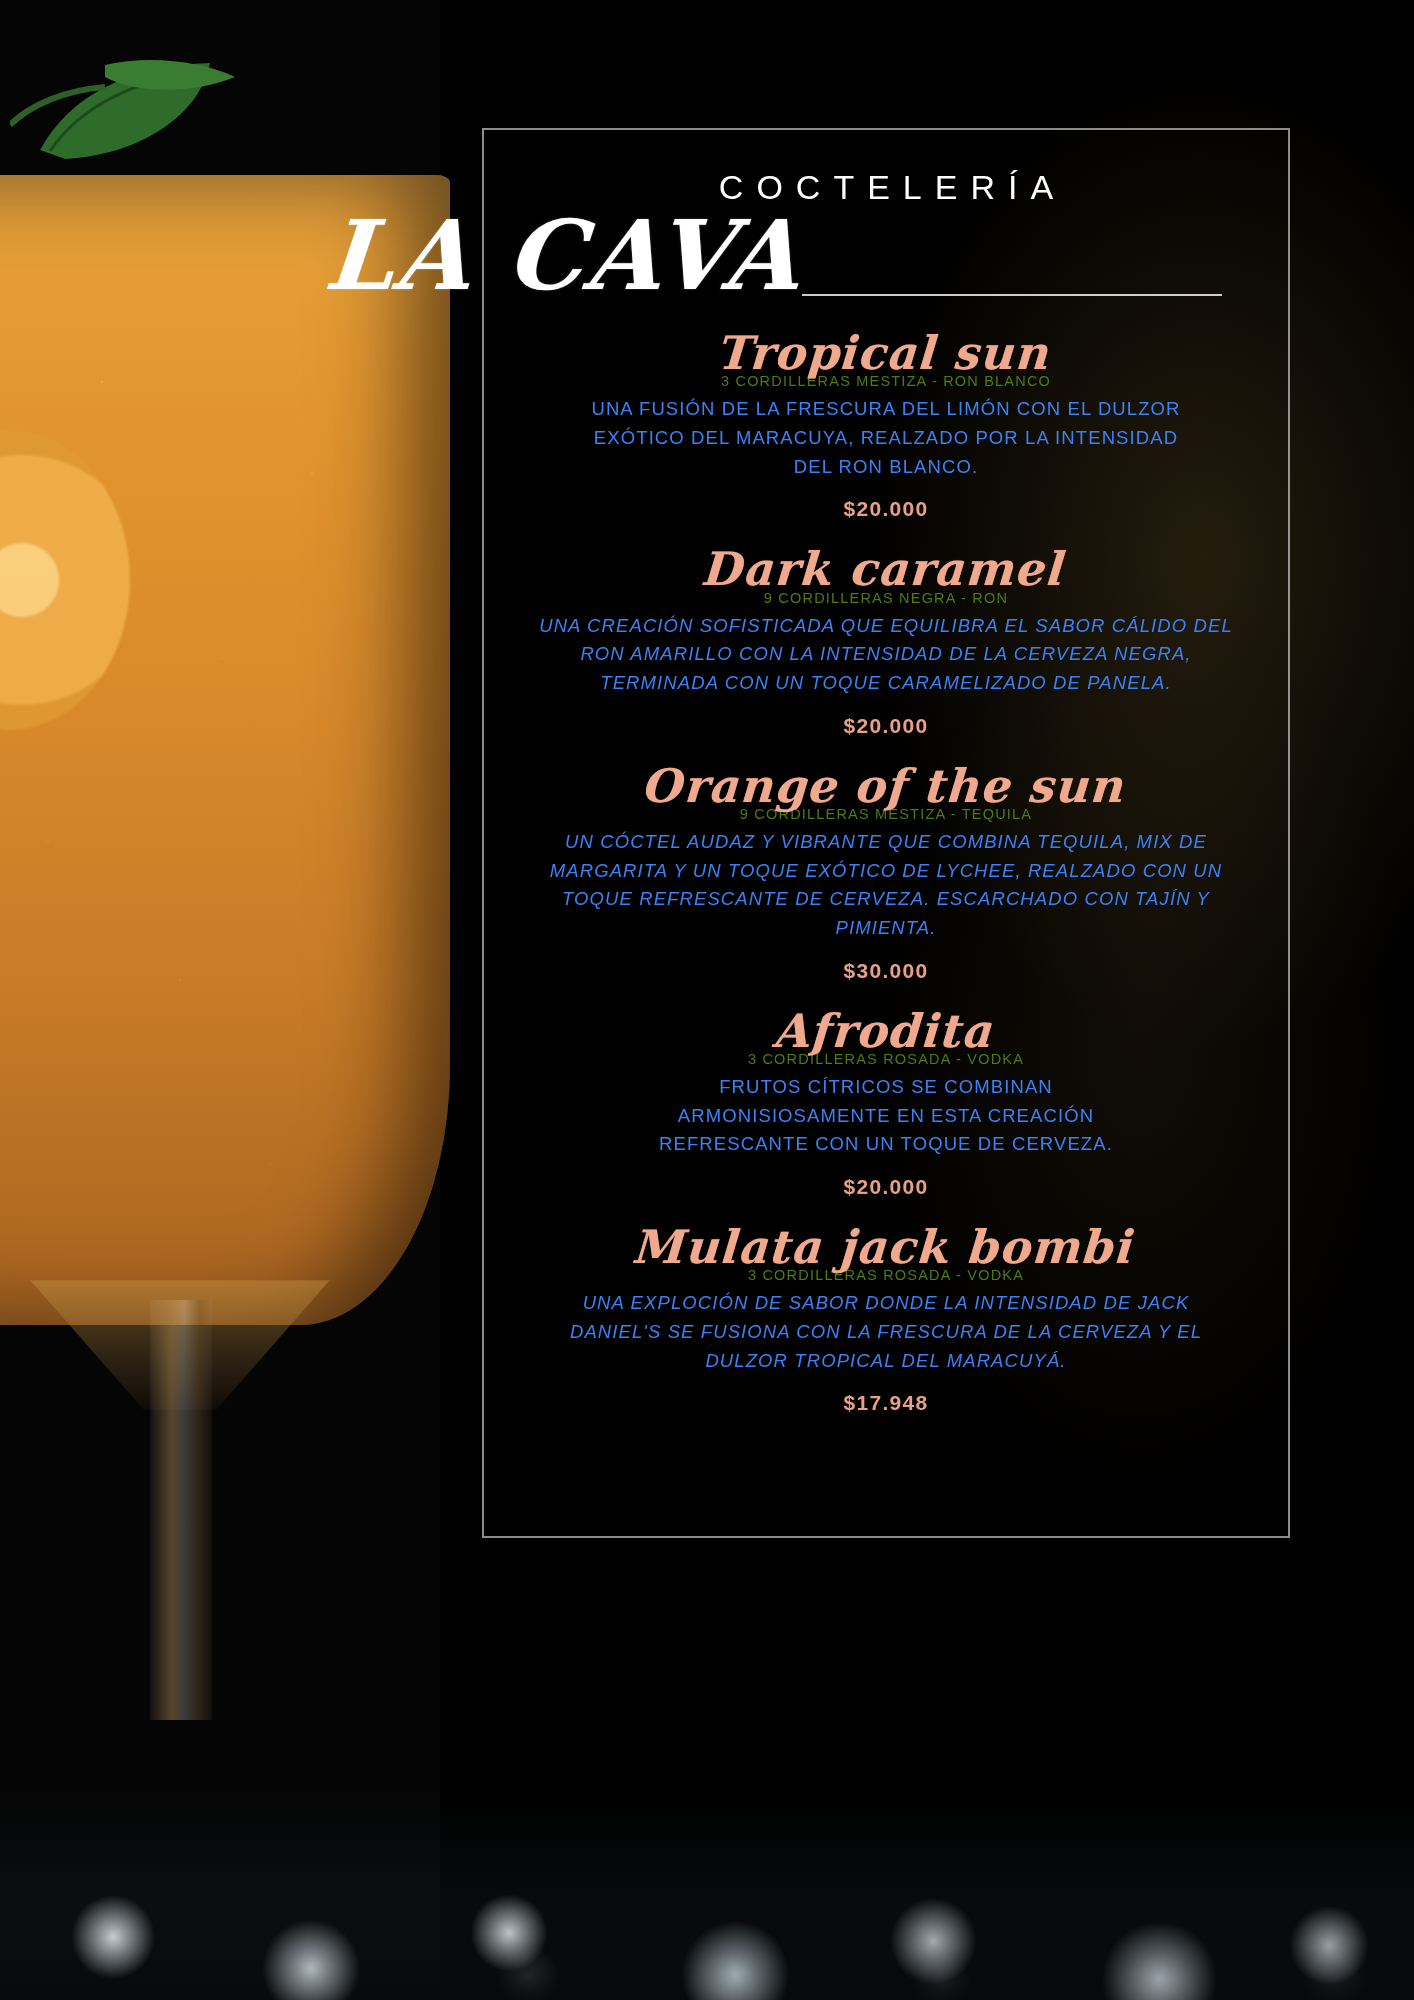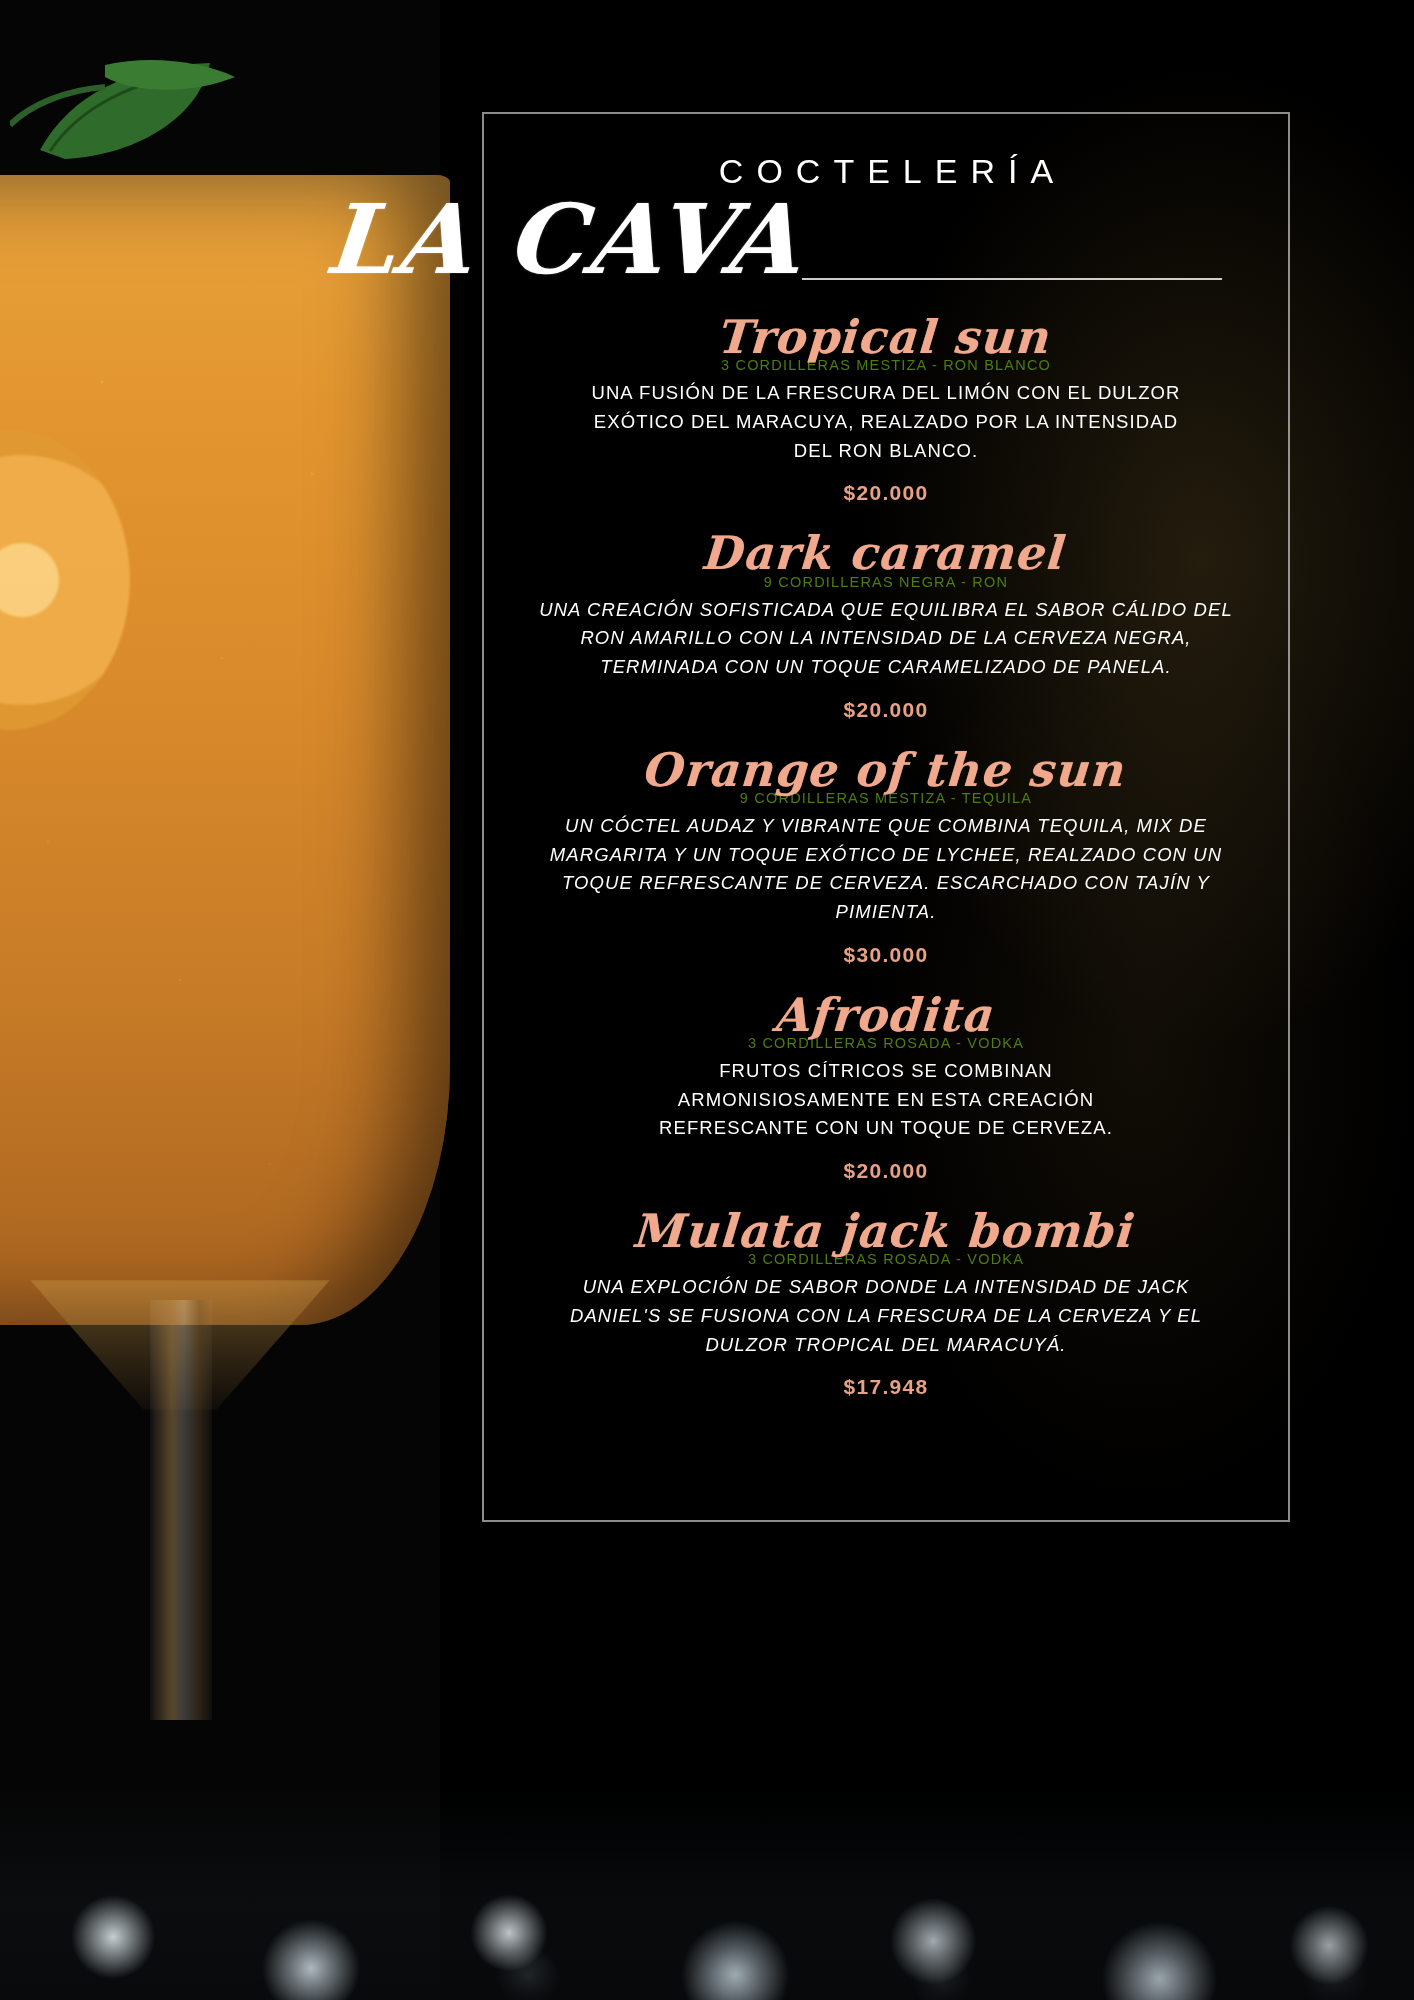--- a/index.html
+++ b/index.html
@@ -116,21 +116,21 @@
       radial-gradient(circle 55px at 30% 95%, rgba(190,205,218,0.5), rgba(190,205,218,0) 72%),
       radial-gradient(circle 40px at 52% 88%, rgba(205,220,230,0.45), rgba(205,220,230,0) 72%),
       radial-gradient(circle 60px at 74% 98%, rgba(185,200,214,0.45), rgba(185,200,214,0) 72%),
       radial-gradient(circle 45px at 92% 86%, rgba(200,214,226,0.4), rgba(200,214,226,0) 72%);
   }
 
   
   #menu-card {
     position: absolute;
     left: 482px;
-    top: 112px;
+    top: 128px;
     width: 808px;
     height: 1410px;
     border: 2px solid rgba(255,255,255,0.55);
     box-sizing: border-box;
     padding: 0;
   }
   #menu-inner {
     position: absolute;
     left: 0; top: 0; right: 0; bottom: 0;
     padding: 26px 26px 18px 26px;
@@ -197,21 +197,21 @@
     letter-spacing: 1.2px;
     color: #4d7c0f;
     margin-top: -4px;
     margin-bottom: 6px;
     text-transform: none;
   }
   .item-desc {
     font-size: 18.5px;
     letter-spacing: 1.1px;
     line-height: 1.55;
-    color: #ffffff;
+    color: #3b82f6;
     text-transform: uppercase;
     margin: 0 auto;
     max-width: 690px;
   }
   .item-price {
     font-size: 21px;
     font-weight: 700;
     letter-spacing: 1.3px;
     color: #e8a184;
     margin-top: 16px;

